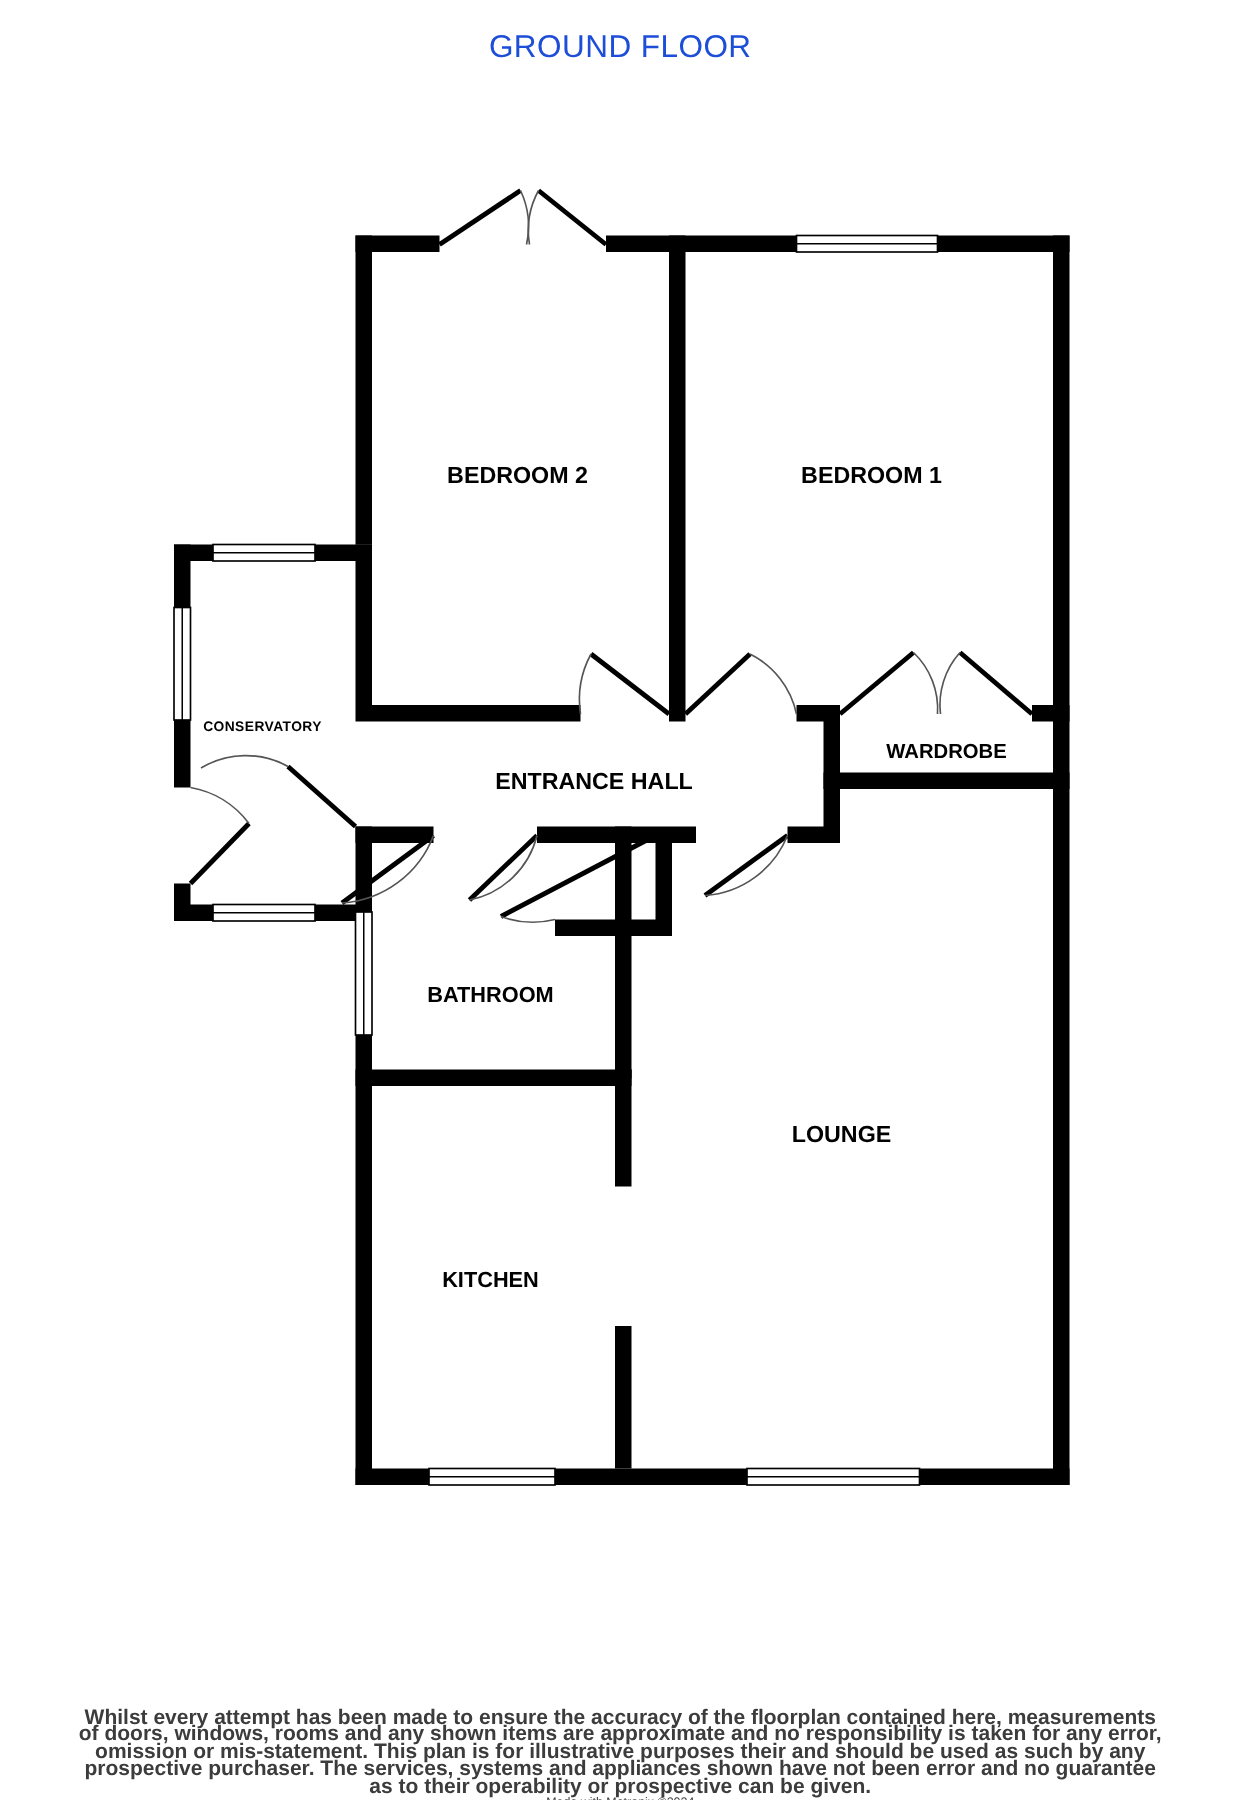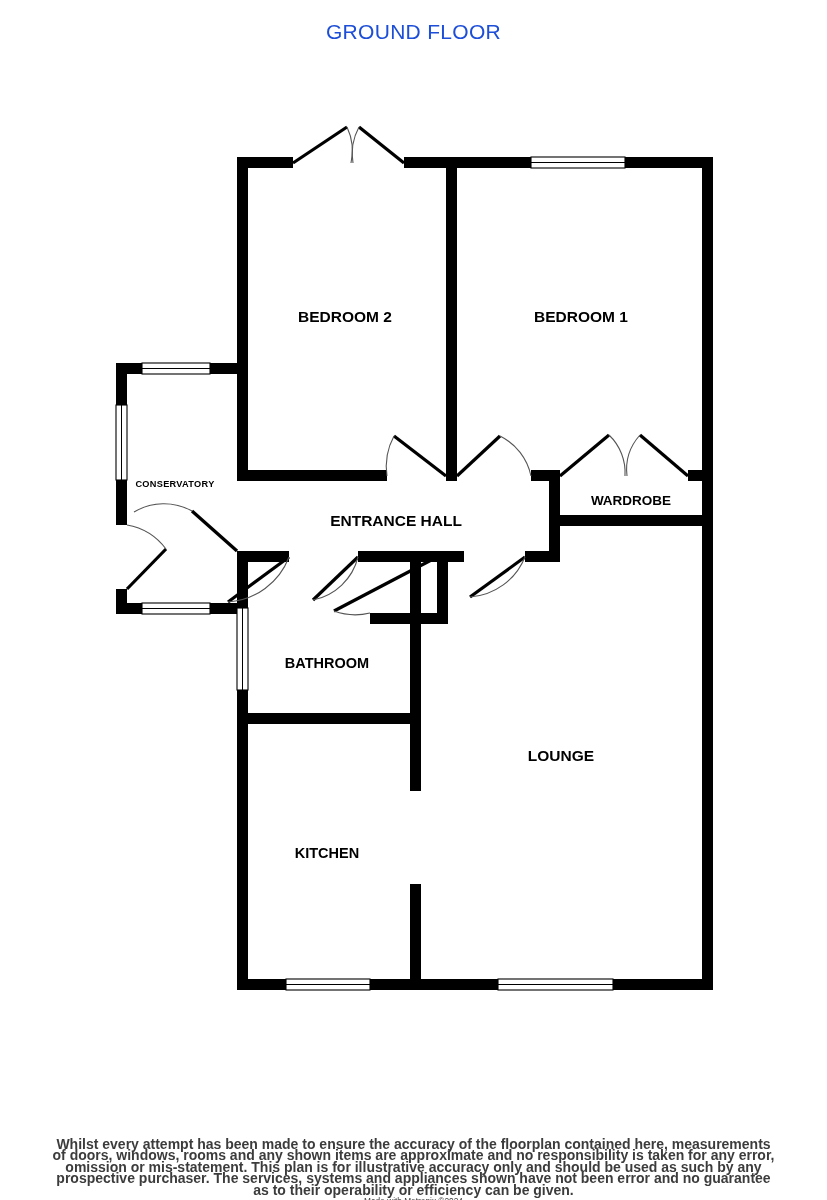--- a/index.html
+++ b/index.html
@@ -250,19 +250,19 @@
       <text class="room-label" text-anchor="middle" x="631" y="505" font-size="13.5">WARDROBE</text>
       <text class="room-label" text-anchor="middle" x="327" y="668" font-size="14.5">BATHROOM</text>
       <text class="room-label" text-anchor="middle" x="561" y="761" font-size="15.5">LOUNGE</text>
       <text class="room-label" text-anchor="middle" x="327" y="858" font-size="14.5">KITCHEN</text>
     </g>
   </svg>
 
   <div class="footer-block">
     <div class="footer-line">Whilst every attempt has been made to ensure the accuracy of the floorplan contained here, measurements</div>
     <div class="footer-line">of doors, windows, rooms and any shown items are approximate and no responsibility is taken for any error,</div>
-    <div class="footer-line">omission or mis-statement. This plan is for illustrative accuracy only and should be used as such by any</div>
+    <div class="footer-line">omission or mis-statement. This plan is for illustrative purposes their and should be used as such by any</div>
     <div class="footer-line">prospective purchaser. The services, systems and appliances shown have not been error and no guarantee</div>
-    <div class="footer-line">as to their operability or efficiency can be given.</div>
+    <div class="footer-line">as to their operability or prospective can be given.</div>
     <div class="footer-credit">Made with Metropix ©2024</div>
   </div>
 
 </div>
 
 </body></html>

